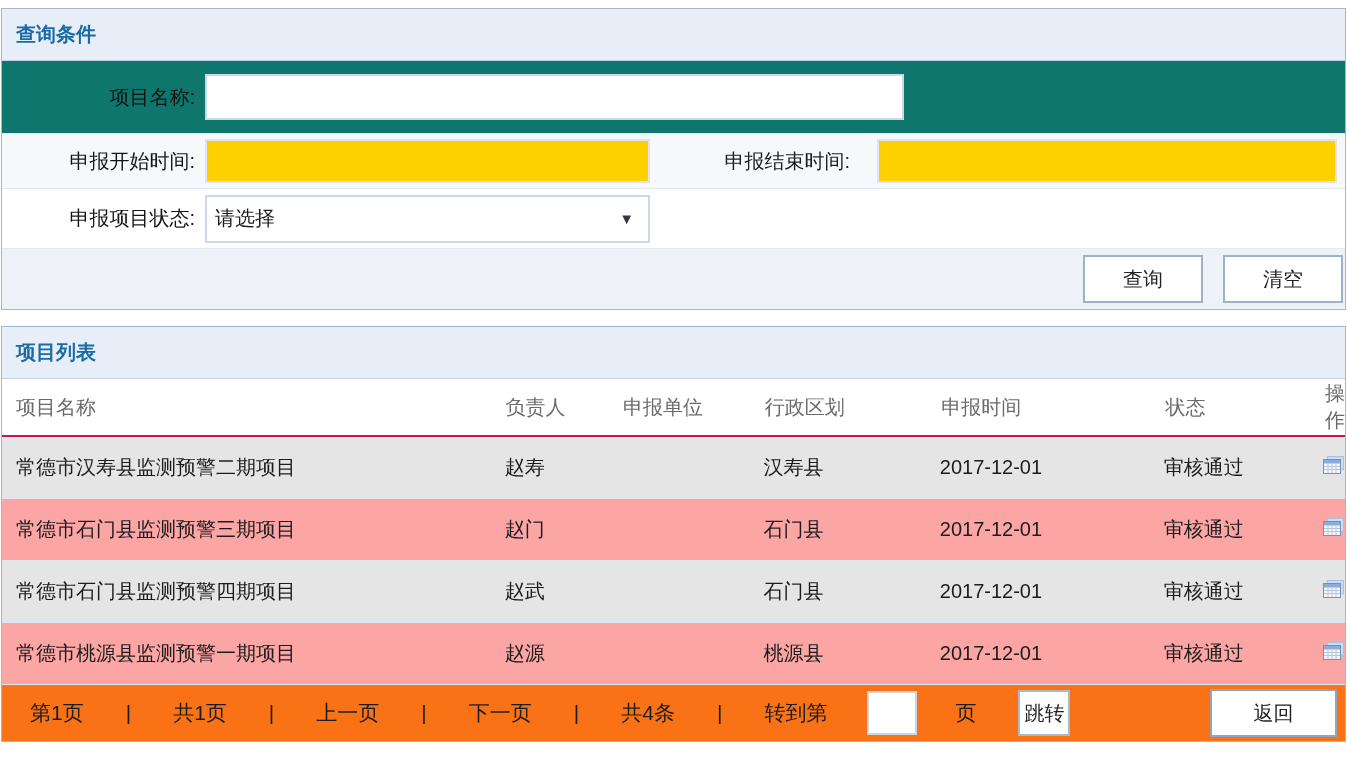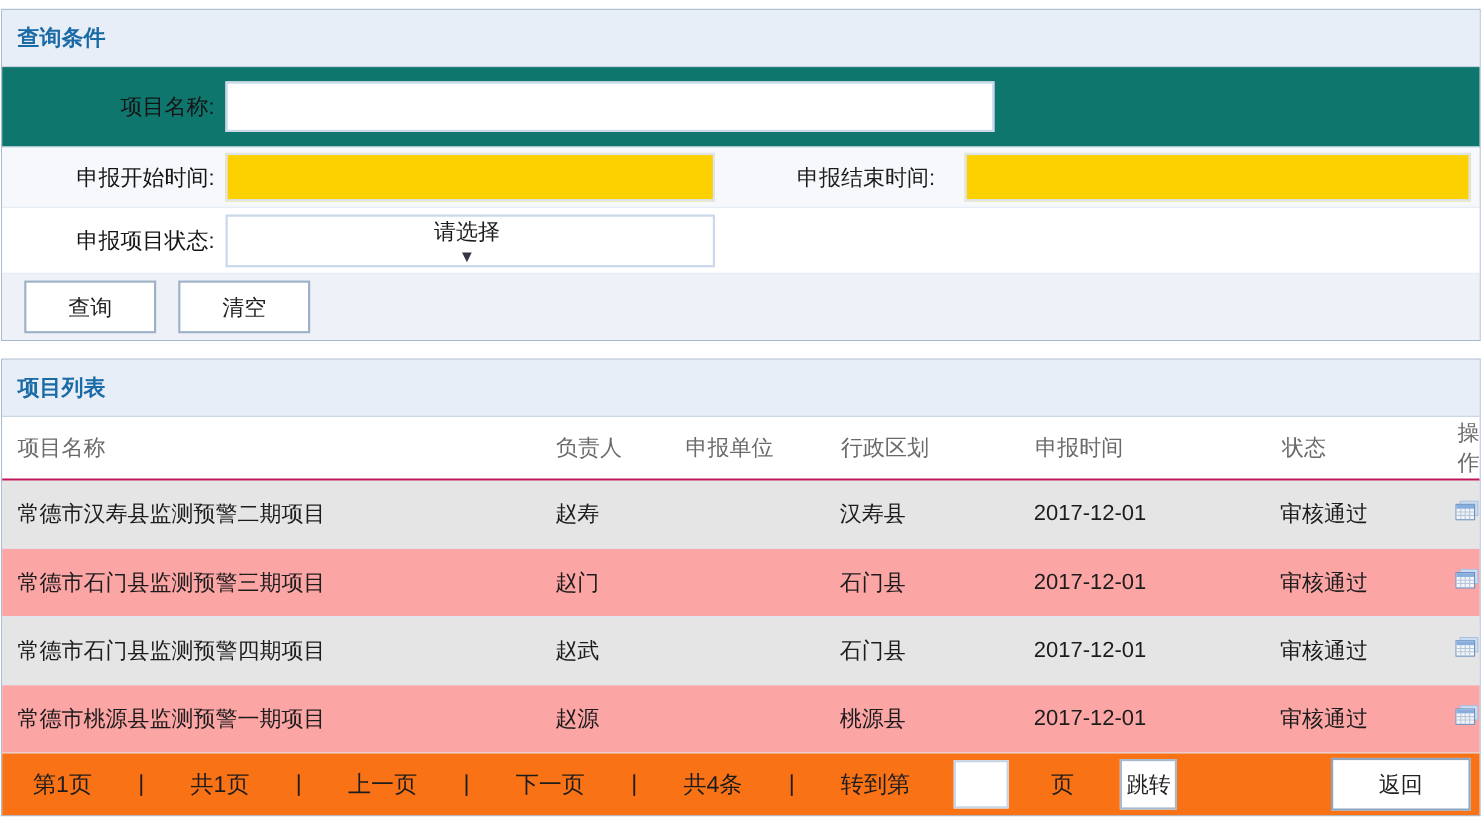--- a/index.html
+++ b/index.html
@@ -9,35 +9,35 @@
 
   .panel { border:1px solid #a5b6ca; background:#fff; }
   .panel-header { height:52px; display:flex; align-items:center; padding-left:14px;
     background:#e7eef8; border-bottom:1px solid #c2d0e2; }
   .panel-title { color:#1a6ba5; font-weight:bold; font-size:20px; }
 
   .form-row { display:flex; align-items:center; border-bottom:1px solid #e3e9f2; }
   .row-name { height:73px; background:#0f766e; }
   .row-time { height:55px; background:#f6f8fc; }
   .row-status { height:60px; background:#fff; }
-  .row-buttons { height:60px; background:#eef2f8; 
+  .row-buttons { height:60px; background:#eef2f8; justify-content:flex-end;
     padding-right:2px; border-bottom:none; }
 
   .f-label { width:193px; text-align:right; font-size:20px; color:#141414; }
   .f-label-end { width:214px; text-align:right; padding-right:14px; font-size:20px; }
 
   .text-input { margin-left:10px; width:699px; height:46px;
     border:2px solid #c9d8ea; background:#fff; font-size:20px; padding:0 8px; outline:none; }
   .yellow-input { margin-left:10px; width:445px; height:44px;
     border:2px solid #dde4ef; background:#fdd000; font-size:20px; padding:0 8px; outline:none; }
   .yellow-input.grow { margin-left:13px; flex:1; margin-right:8px; width:auto; }
 
   .select-box { margin-left:10px; width:445px; height:48px; border:2px solid #c9d8ea;
     background:#fff; display:flex; align-items:center; justify-content:space-between;
-    padding:0 14px 0 8px; font-size:20px; cursor:default;flex-direction:column; }
+    padding:0 14px 0 8px; font-size:20px; cursor:default; }
   .caret { font-size:15px; color:#343748; line-height:1; }
 
   .btn { height:48px; background:#fff; border:2px solid #9db1c8; font-size:20px;
     color:#222; font-family:"Liberation Sans", sans-serif; cursor:pointer; }
   .btn-query, .btn-clear { width:120px; margin-left:20px; }
 
   .panel-list { margin-top:16px; }
 
   .thead { display:flex; align-items:center; height:58px; font-size:20px; color:#6a6a6a;
     font-family:"Liberation Serif", serif; border-bottom:2px solid #be185d; background:#fff; }

